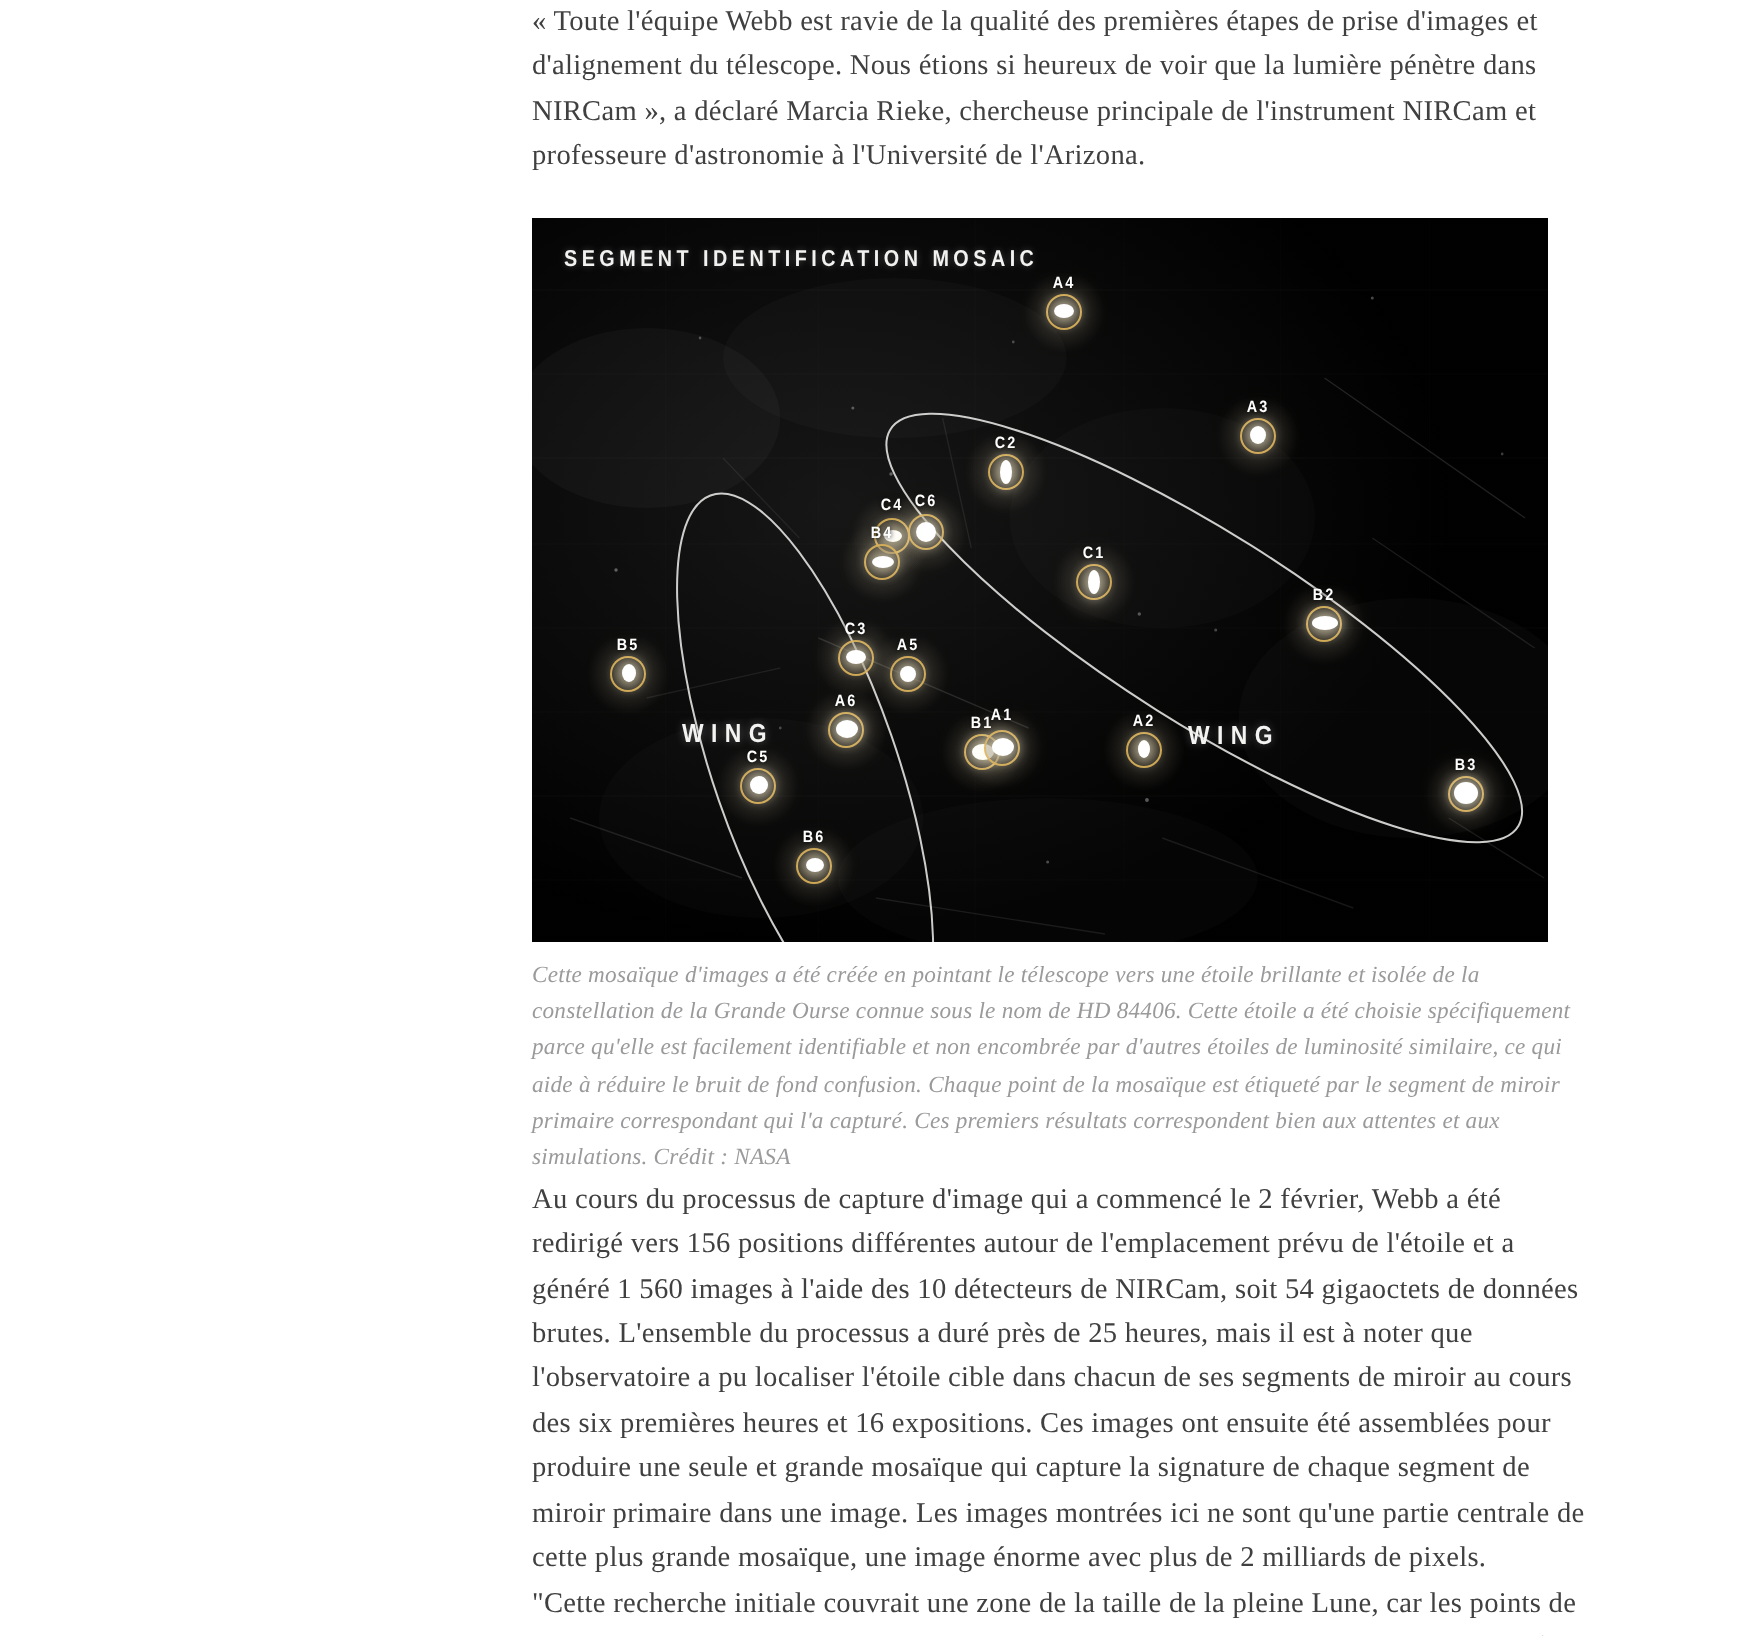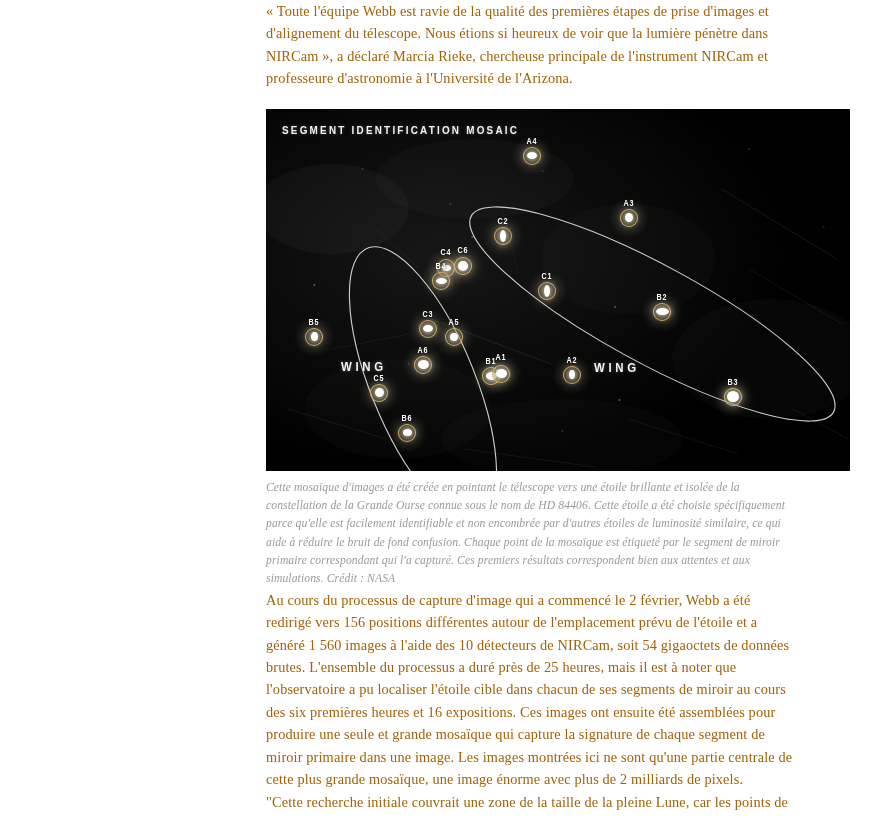--- a/index.html
+++ b/index.html
@@ -19,40 +19,40 @@
     height: 818px;
     background: #ffffff;
   }
   .article {
     position: absolute;
     left: 266px;
     top: 0;
     width: 532px;
   }
   p.body-text {
-    color: #a16207;
+    color: #404040;
     font-size: 14.3px;
     line-height: 1.57;
     margin: 0;
     text-align: left;
     letter-spacing: 0.01em;
   }
   .para-quote { margin-top: 21px; }
   .para-2 { margin-top: 25px; }
   .para-3 { margin-top: 25px; }
 
   
   figure.mosaic-figure {
     margin: 0;
     padding: 0;
     margin-top: 19px;
   }
   .mosaic-wrap {
     position: relative;
-    width: 584px;
+    width: 508px;
     height: 362px;
     background: #000000;
     overflow: hidden;
   }
   .mosaic-canvas {
     position: absolute;
     inset: 0;
     width: 100%;
     height: 100%;
     display: block;

